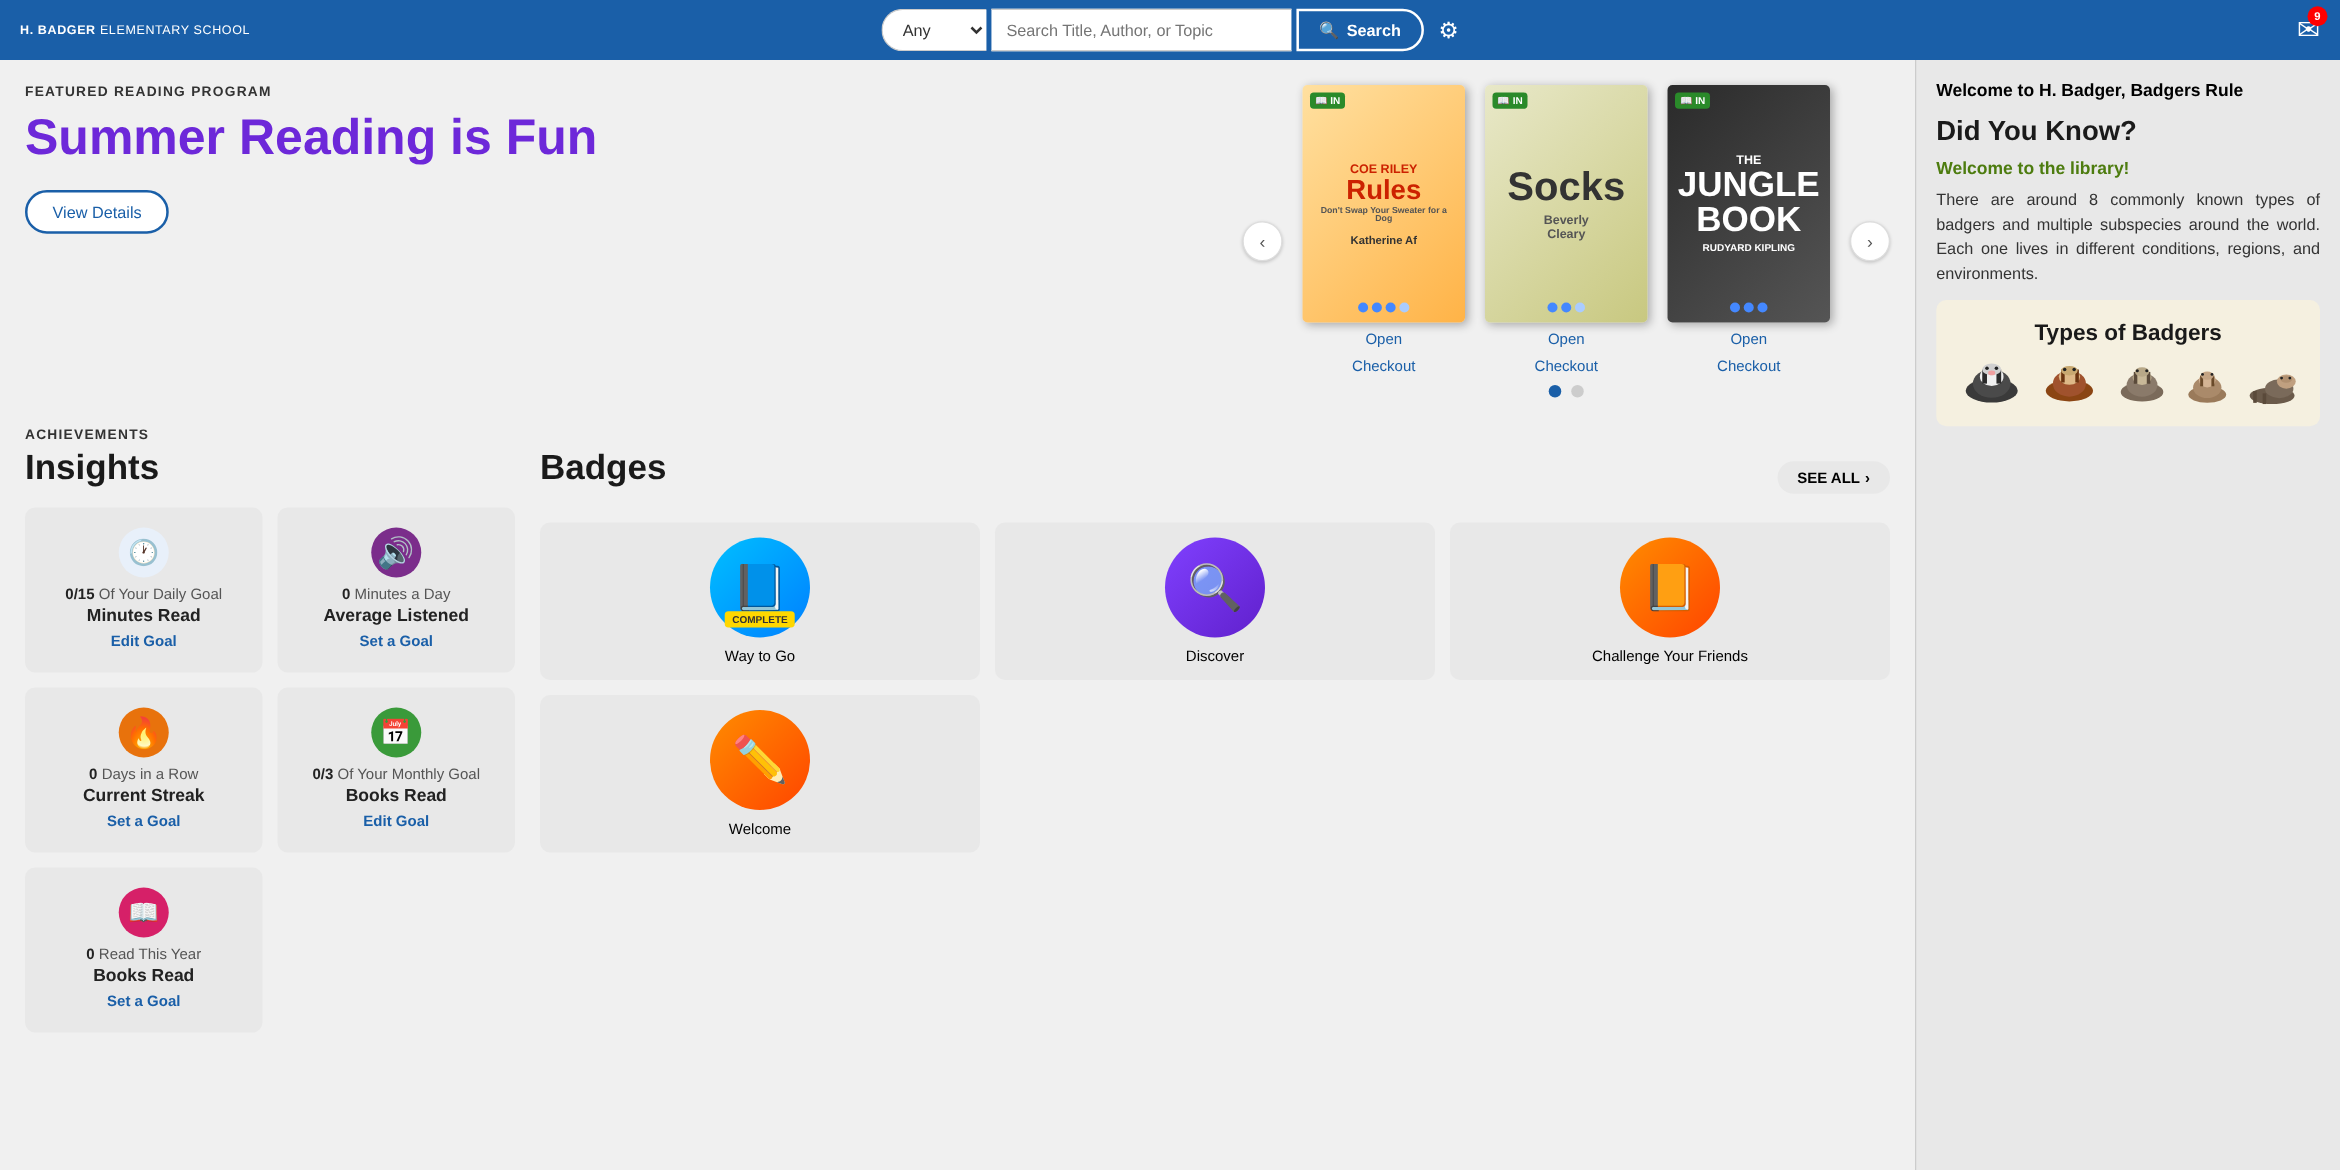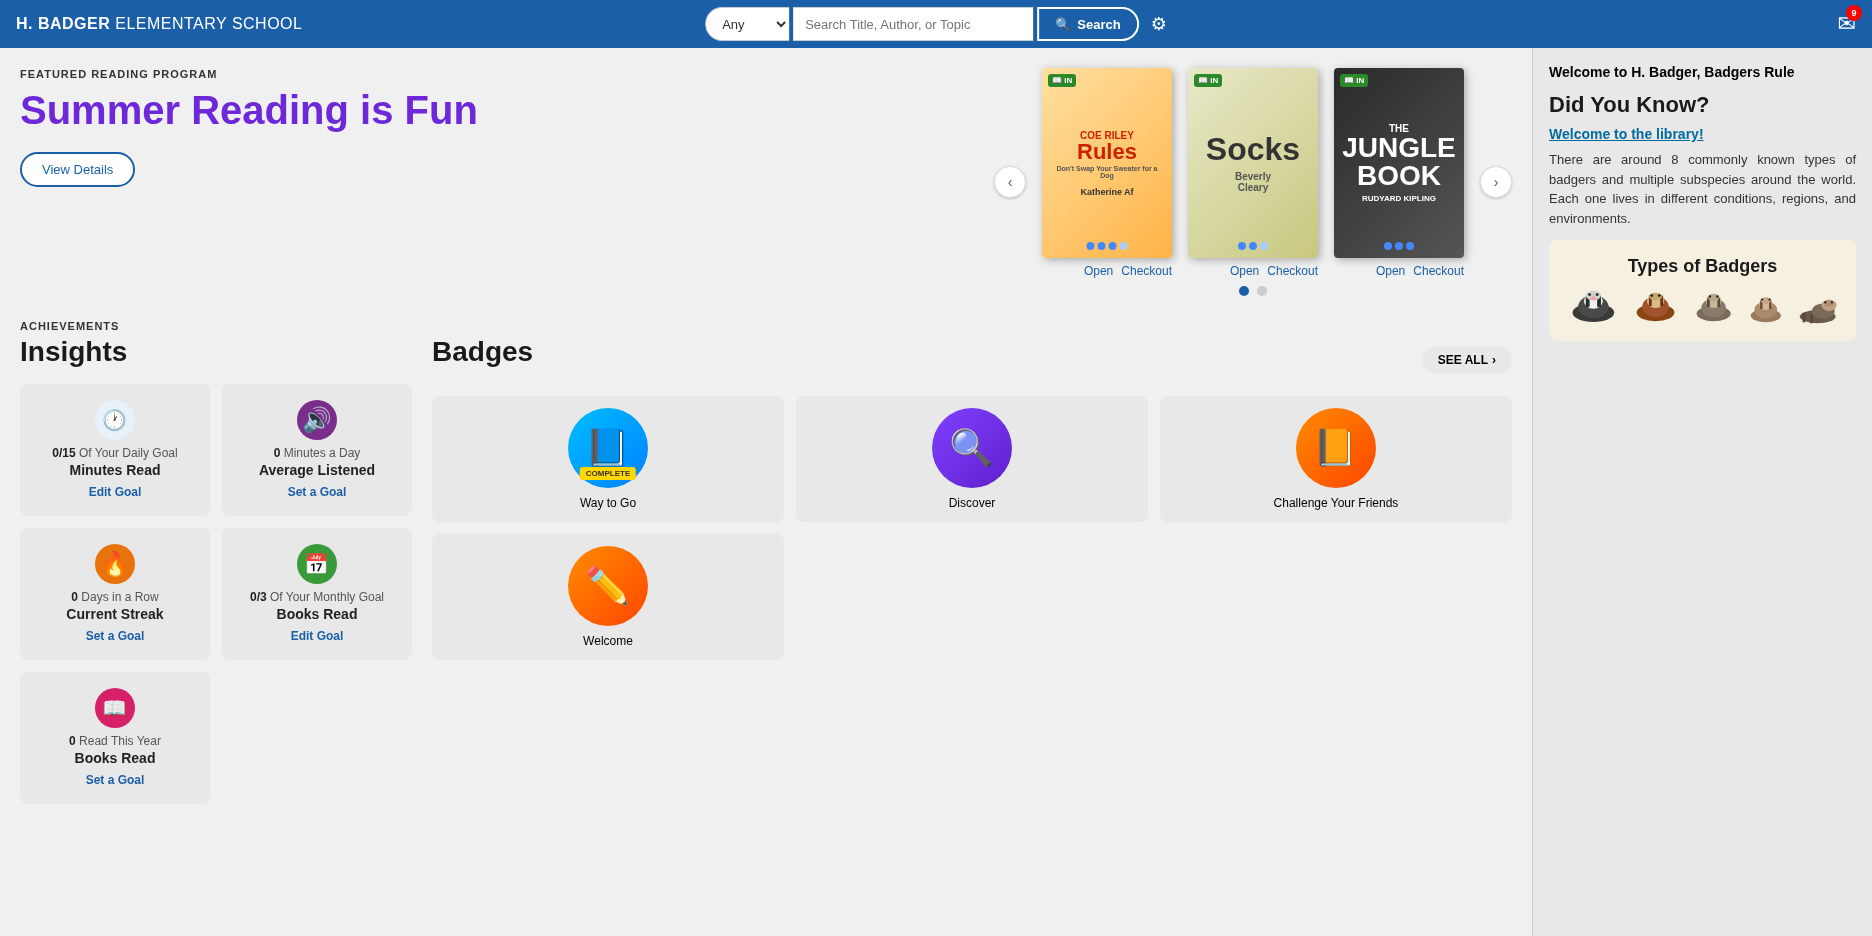--- a/index.html
+++ b/index.html
@@ -9,21 +9,21 @@
     .header {
       background: #1a5fa8;
       color: white;
       height: 48px;
       display: flex;
       align-items: center;
       padding: 0 16px;
       position: relative;
     }
     .header-logo {
-      font-size: 16px;
+      font-size: 10px;
       font-weight: bold;
       text-transform: uppercase;
       letter-spacing: 0.5px;
       flex-shrink: 0;
     }
     .header-logo span { font-weight: normal; }
     .header-search-area {
       display: flex;
       align-items: center;
       gap: 4px;
@@ -220,21 +220,22 @@
     }
     .book-dot {
       width: 8px;
       height: 8px;
       border-radius: 50%;
       background: #90c0ff;
     }
     .book-actions {
       display: flex;
       gap: 8px;
-      justify-content: flex-end;
+      justify-content: center;
+      flex-direction: column;
     }
     .book-action-link {
       color: #1a5fa8;
       font-size: 12px;
       cursor: pointer;
       text-decoration: none;
       font-weight: 500;
     }
     .carousel-indicators {
       display: flex;
@@ -380,24 +381,23 @@
       margin-bottom: 12px;
     }
     .did-you-know {
       font-size: 22px;
       font-weight: bold;
       color: #1a1a1a;
       margin-bottom: 8px;
     }
     .welcome-to-library {
       font-size: 14px;
-      color: #0369a1;
+      color: #4d7c0f;
       font-weight: bold;
       margin-bottom: 8px;
-      text-decoration: underline;
     }
     .did-you-know-text {
       font-size: 13px;
       color: #333;
       line-height: 1.5;
       text-align: justify;
       margin-bottom: 12px;
     }
     .badgers-image-container {
       background: #f5f0e0;

